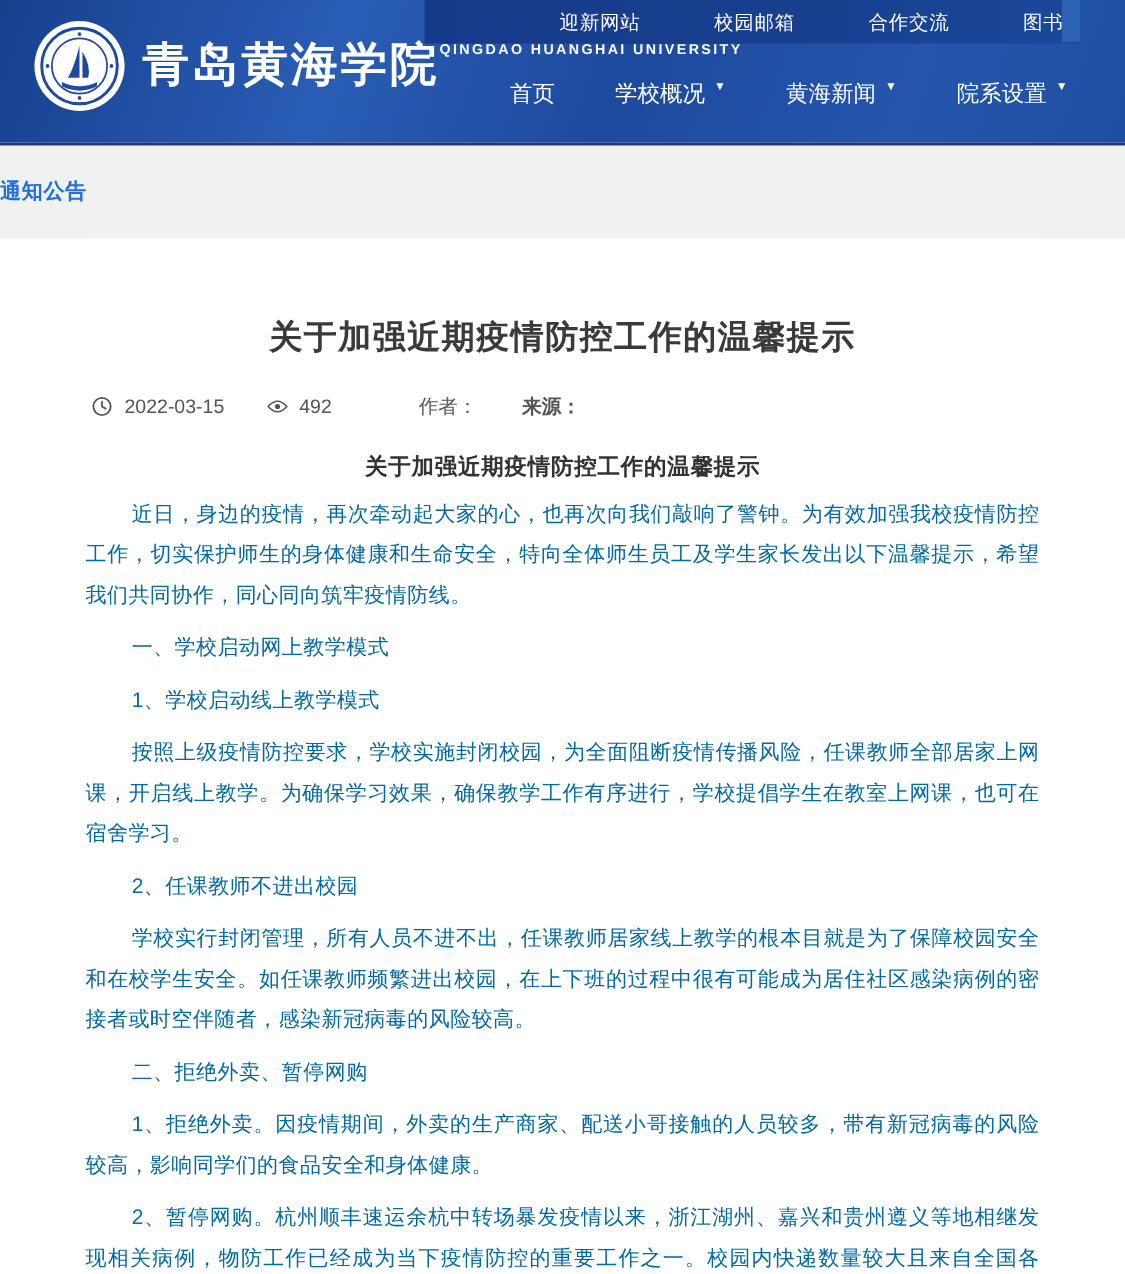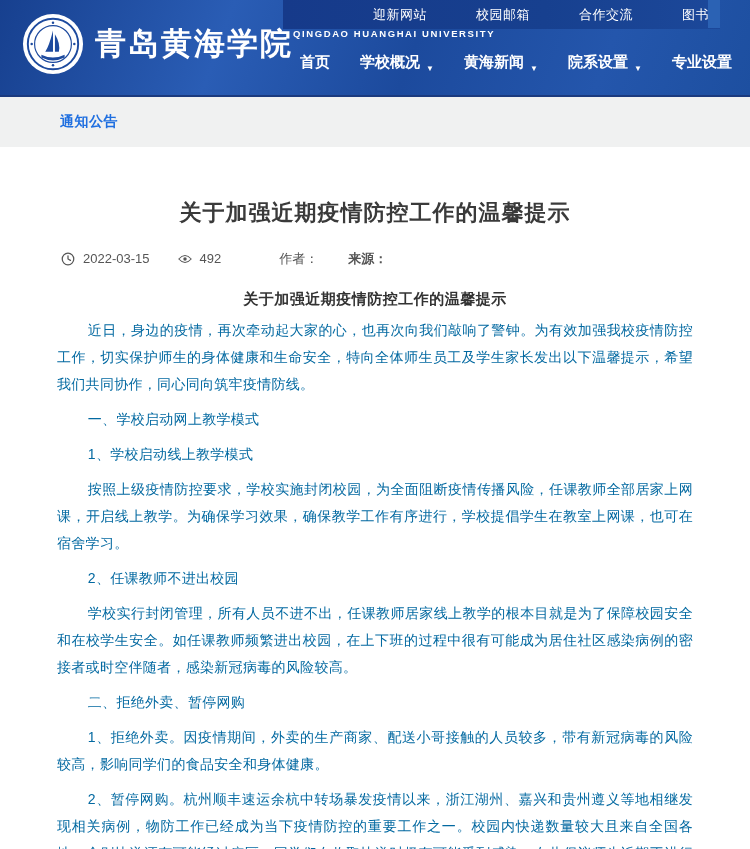--- a/index.html
+++ b/index.html
@@ -41,28 +41,28 @@
   }
   .brand-en {
     color:#fff; font-size:9.5px; font-weight:700; letter-spacing:1.6px;
     margin-top:2px; white-space:nowrap;
   }
   .mainnav {
     position:absolute; left:300px; top:29px; width:432px; height:66px;
     display:flex; align-items:center; justify-content:space-between;
   }
   .nav-item {
-    color:#fff; font-size:15px; text-decoration:none; font-weight:700;
-    display:flex; align-items:flex-end; gap:6px; white-space:nowrap;
+    color:#fff; font-size:15px; text-decoration:none; font-weight:400;
+    display:flex; align-items:flex-start; gap:6px; white-space:nowrap;margin-left:40px;
   }
   .caret { font-size:8px; line-height:1; transform:translateY(1px); }
   
   .breadcrumb-bar {
-    width:750px; height:50px; background:#f0f1f1;
-    display:flex; align-items:center; padding-left:60px;
+    width:750px; height:62px; background:#f0f1f1;
+    display:flex; align-items:center; 
   }
   .breadcrumb-link {
     color:#1f6fe0; font-size:14px; font-weight:600; text-decoration:none;
     letter-spacing:.5px;
   }
   
   .article { width:636px; margin:0 auto; padding-top:52px; background:#fff; }
   .article-title {
     font-size:22px; font-weight:700; color:#3a3a3a; text-align:center;
     letter-spacing:1px; line-height:1.3;

